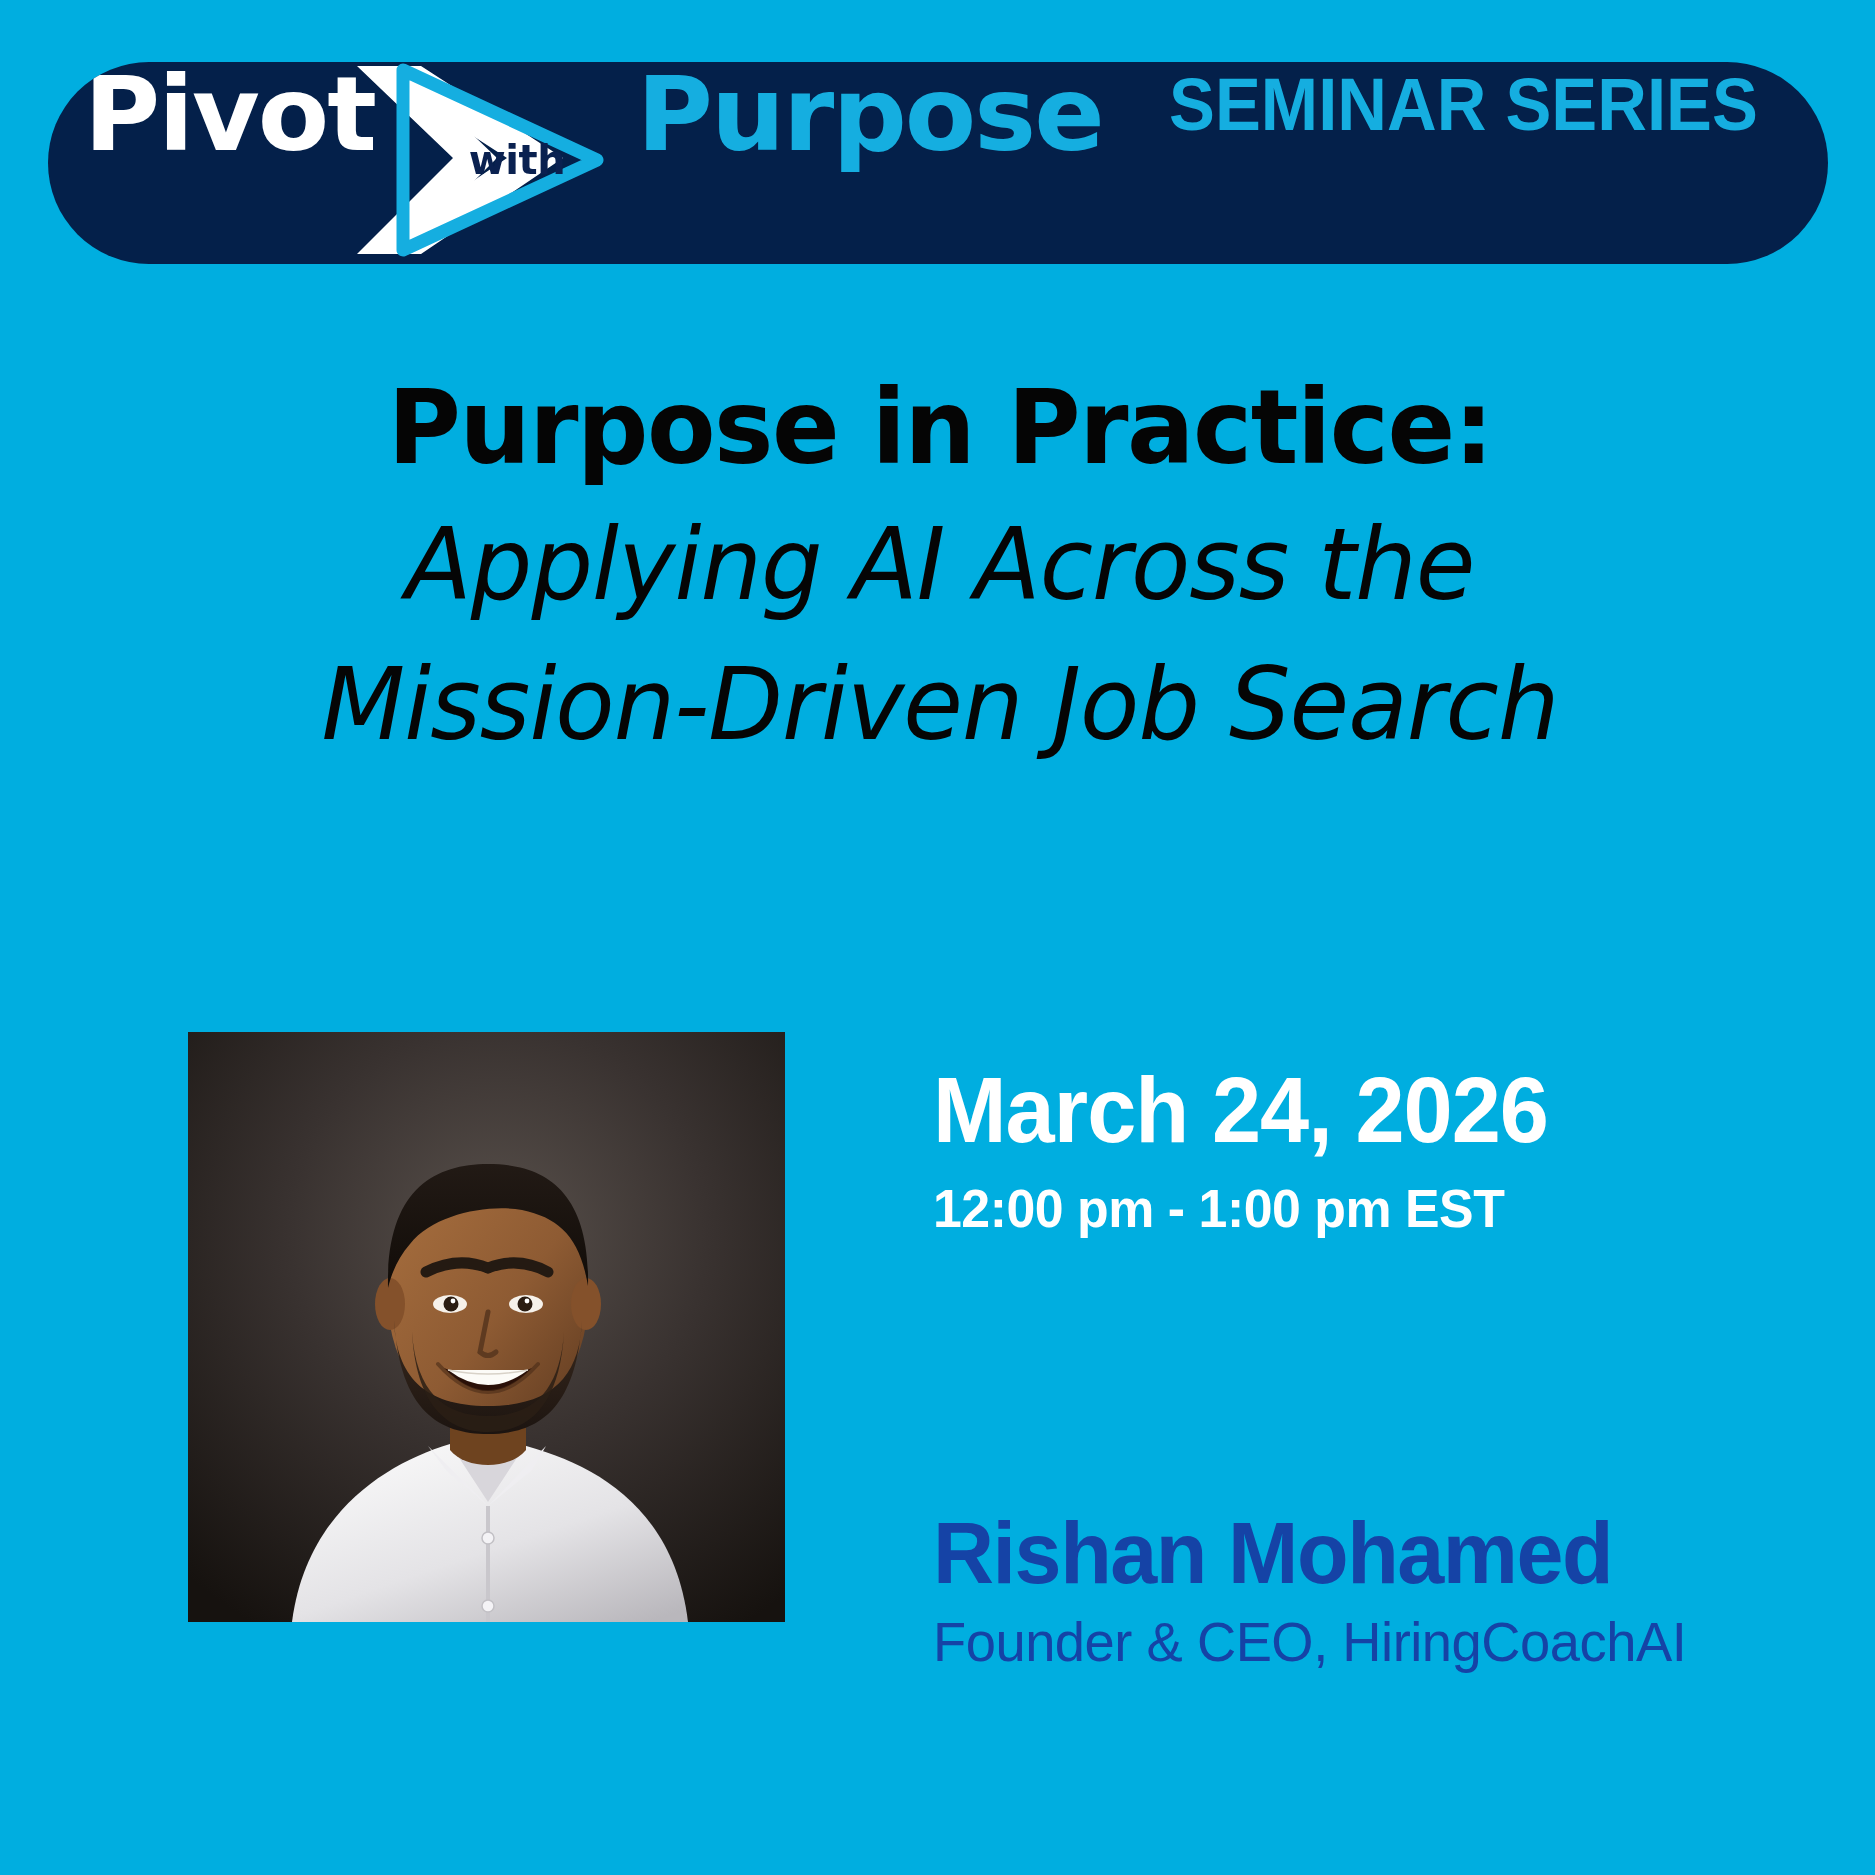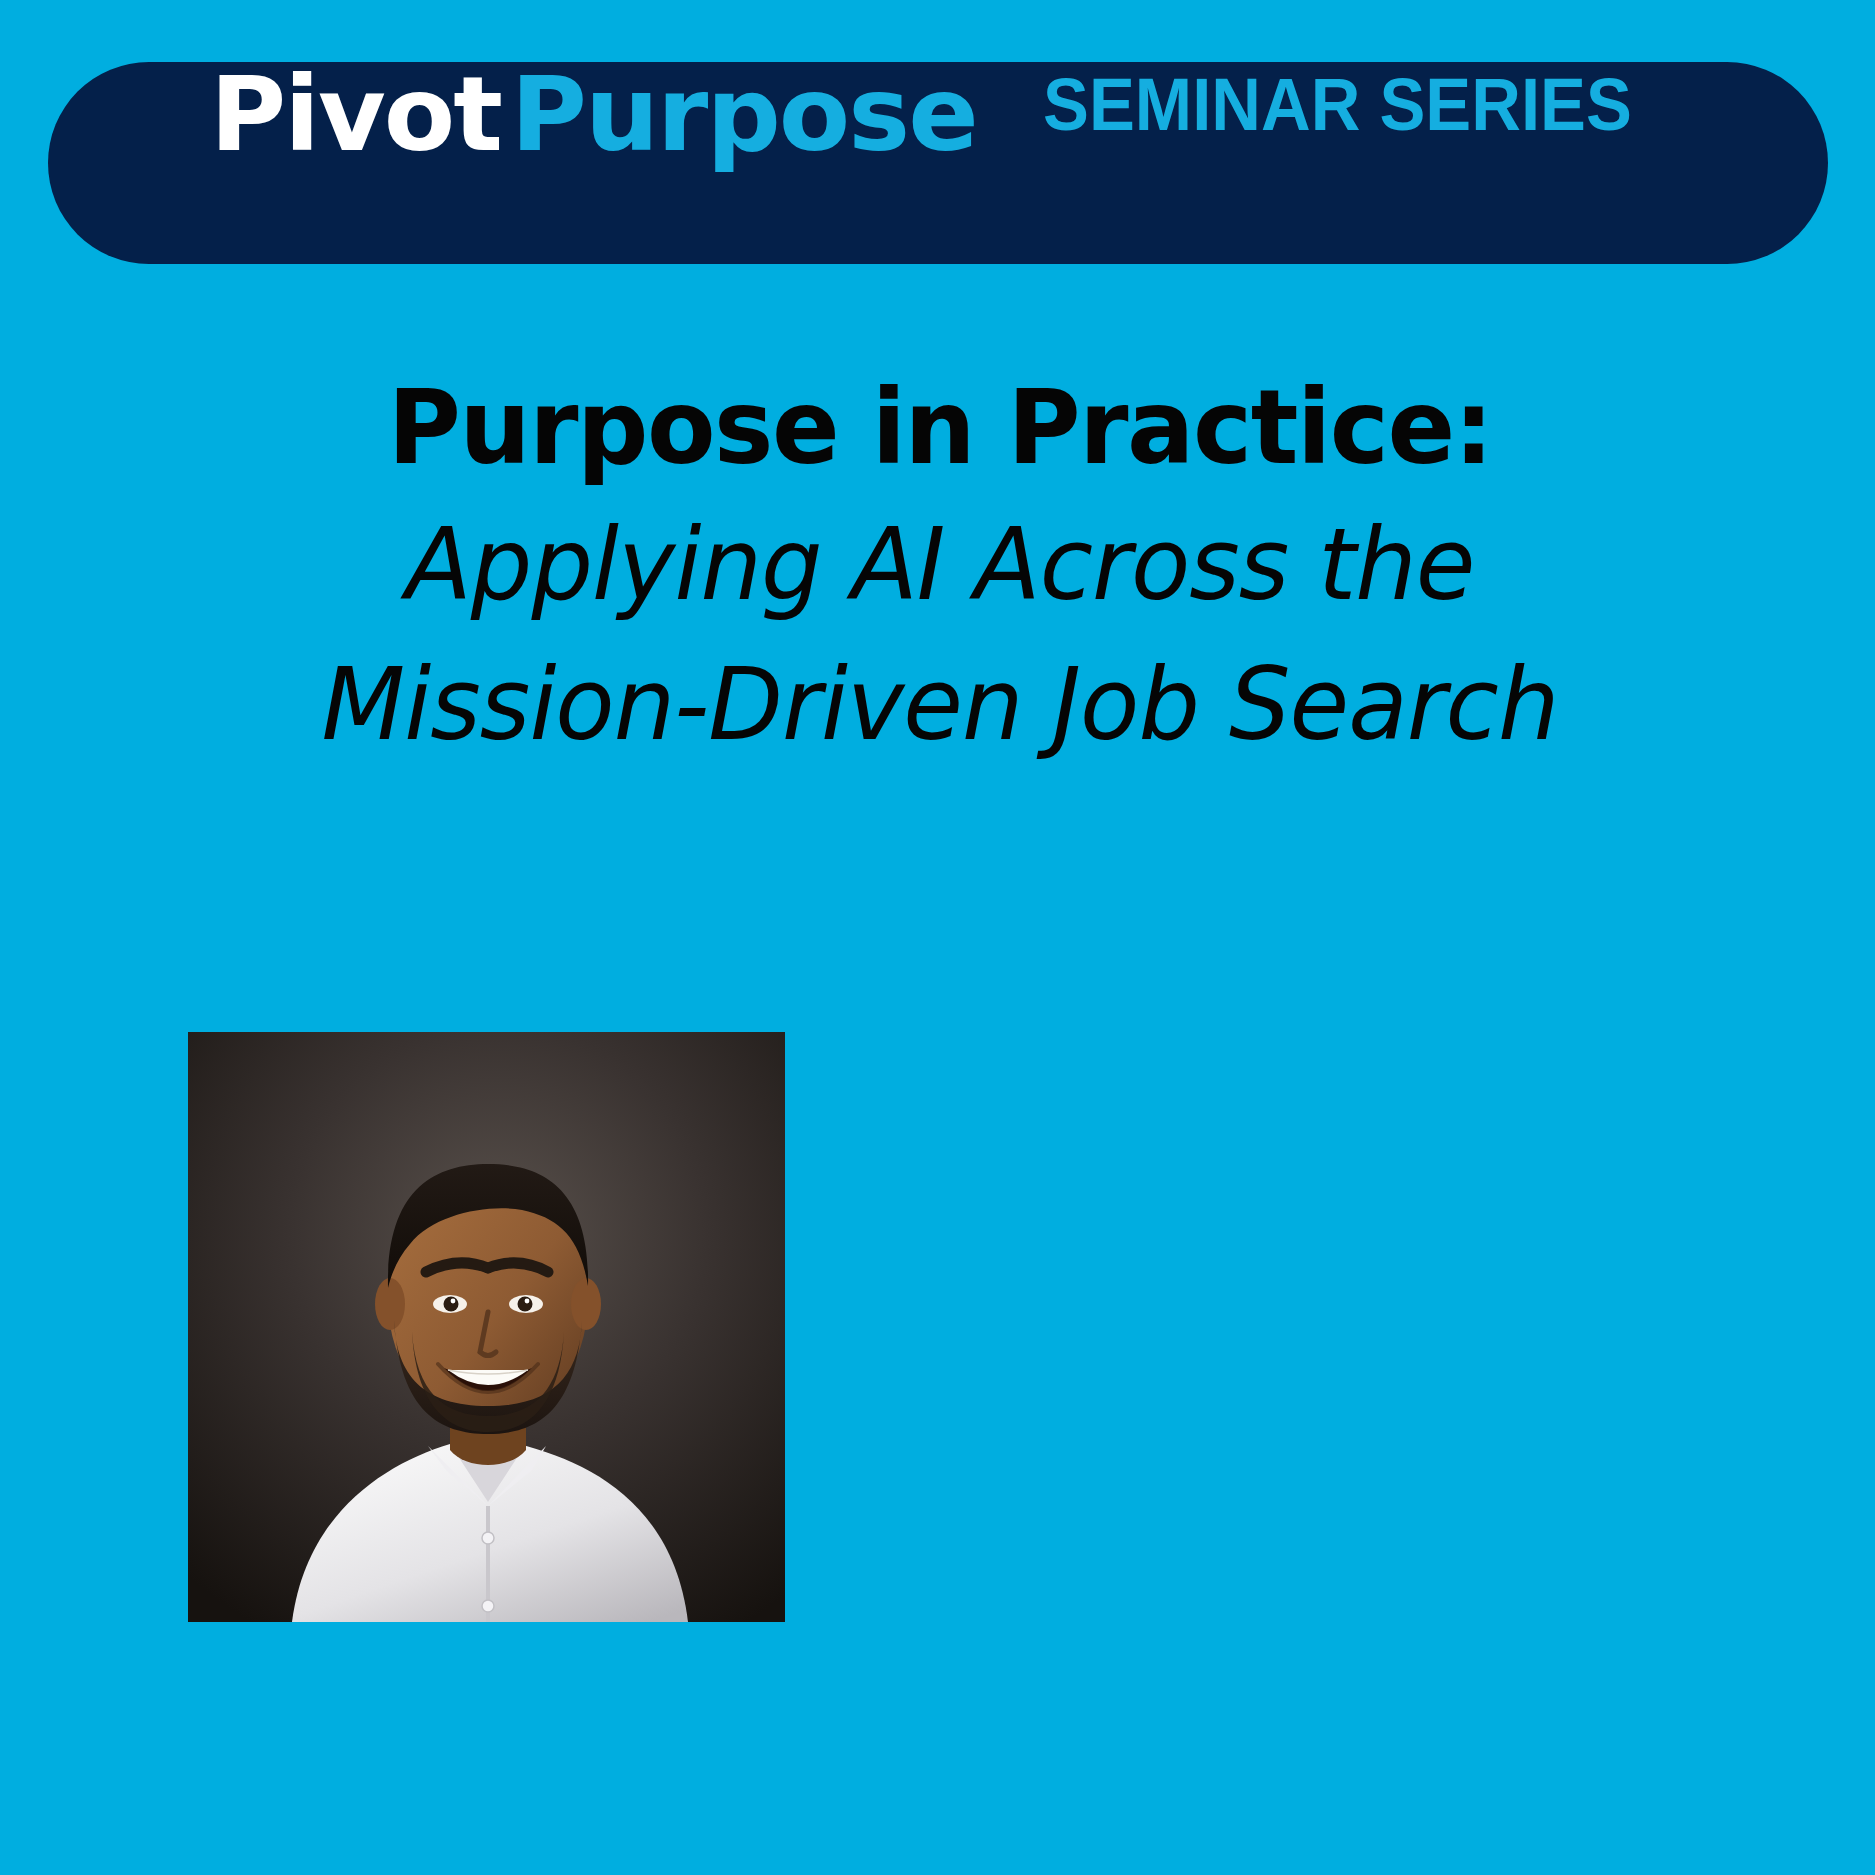--- a/index.html
+++ b/index.html
@@ -182,20 +182,30 @@
   }
 </style>
 </head>
 <body>
 
 <div class="banner">
   <div class="logo-lockup">
 
     <span class="word-pivot">Pivot</span>
 
+    <span class="arrow-mark">
+      <svg width="258" height="196" viewBox="0 0 258 196" aria-hidden="true">
+
+        <polygon points="8,4 150,96 8,192 64,192 206,96 64,4" fill="#FFFFFF"></polygon>
+        <polygon points="0,4 96,96 0,192 44,192 140,96 44,4" fill="#FFFFFF"></polygon>
+
+        <polygon points="46,8 240,98 46,188" fill="none" stroke="#15AEE0" stroke-width="13" stroke-linejoin="round"></polygon>
+      </svg>
+      <span class="word-with">with</span>
+    </span>
 
     <span class="word-purpose">Purpose</span>
 
     <span class="seminar-series">SEMINAR SERIES</span>
   </div>
 </div>
 
 <div class="title-block">
   <div class="title-main">Purpose in Practice:</div>
   <div class="title-sub-line">Applying AI Across the</div>
@@ -271,13 +281,19 @@
       <path d="M224 300 C228 372 258 400 300 400 C342 400 372 372 376 300
                C372 360 344 384 300 384 C256 384 228 360 224 300 Z" fill="#2A1E15" opacity="0.85"></path>
 
       <path d="M256 336 q44 46 88 0 q-44 22 -88 0 Z" fill="#2A1008"></path>
       <path d="M260 338 q40 30 80 0 Z" fill="#FCFBF7"></path>
       <path d="M260 338 q40 8 80 0" stroke="#D8D2C8" stroke-width="1.6" fill="none"></path>
       <path d="M250 332 q50 56 100 0" stroke="#4A2B18" stroke-width="4" fill="none" stroke-linecap="round" opacity="0.6"></path>
     </svg>
   </div>
 
+  <div class="detail-col">
+    <div class="event-date">March 24, 2026</div>
+    <div class="event-time">12:00 pm - 1:00 pm EST</div>
+    <div class="speaker-name">Rishan Mohamed</div>
+    <div class="speaker-role">Founder &amp; CEO, HiringCoachAI</div>
+  </div>
 </div>
 
 </body></html>

